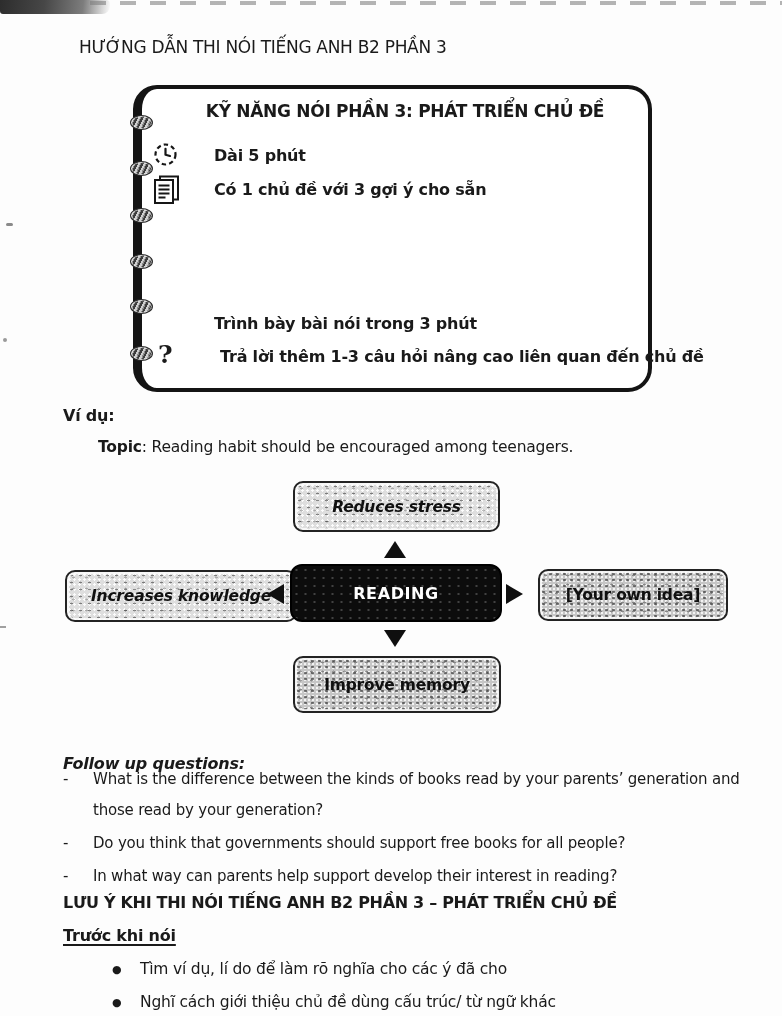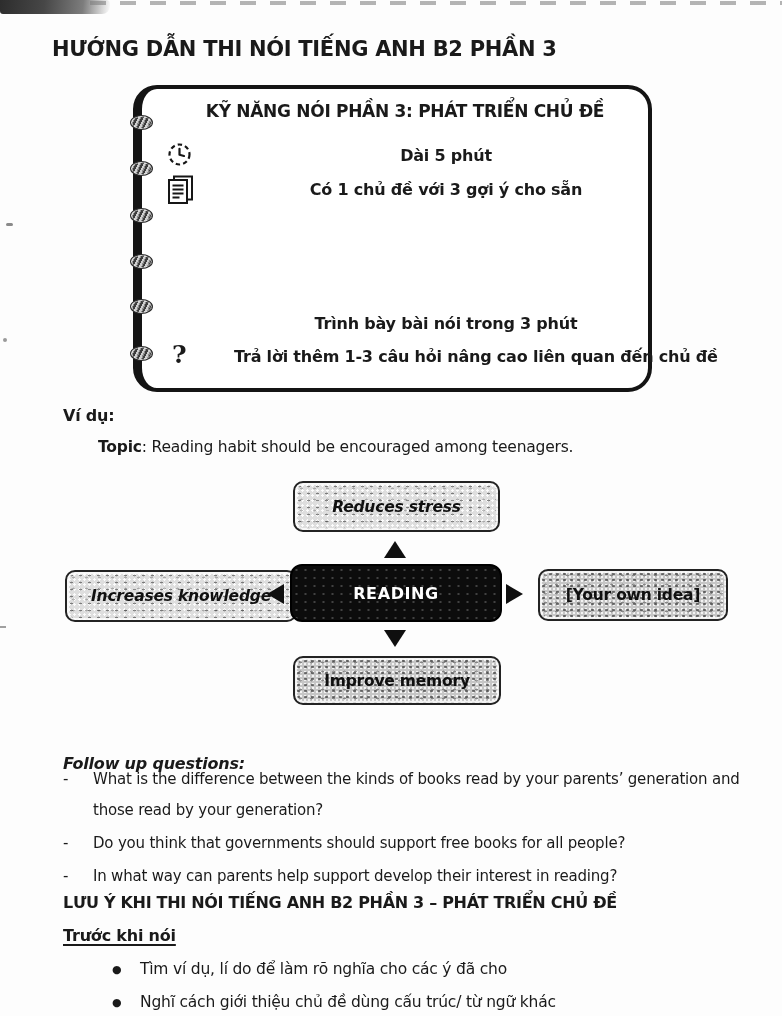--- a/index.html
+++ b/index.html
@@ -15,30 +15,30 @@
   .scan-dotline{left:0;top:1px;width:782px;height:4px;
     background:repeating-linear-gradient(90deg,rgba(75,75,75,.55) 0 16px,rgba(75,75,75,0) 16px 30px);
     opacity:.75;}
   .scan-blob{left:0;top:0;width:110px;height:14px;border-radius:0 4px 8px 3px;
     background:linear-gradient(96deg,#2d2d2d 0%,#474747 40%,#7d7d7d 75%,rgba(130,130,130,0) 100%);}
   .mark1{left:6px;top:223px;width:7px;height:3px;background:#8a8a8a;border-radius:2px;}
   .mark2{left:3px;top:338px;width:4px;height:4px;background:#9a9a9a;border-radius:50%;}
   .mark3{left:0;top:626px;width:6px;height:2px;background:#a0a0a0;}
 
   
-  .page-title{left:52px;top:37px;font-size:21px;font-weight:700;letter-spacing:-0.3px;}
+  .page-title{left:79px;top:37px;font-size:17px;font-weight:400;letter-spacing:-0.3px;}
 
   
   .notebook{left:133px;top:85px;width:519px;height:307px;box-sizing:border-box;
     border:4px solid #141414;border-left-width:9px;border-radius:24px;background:#fff;}
   .nb-title{left:0;right:0;top:12px;text-align:center;font-size:17px;font-weight:700;letter-spacing:-0.3px;padding-left:20px;}
   .ring{position:absolute;left:-12px;width:21px;height:13px;border-radius:50%;
     background:repeating-linear-gradient(115deg,#3c3c3c 0 2px,#cfcfcf 2px 4px,#8a8a8a 4px 5px);
     border:1.5px solid #2b2b2b;box-shadow:inset 0 0 0 1px rgba(255,255,255,.6);}
-  .brow{position:absolute;left:24px;display:flex;align-items:flex-start;text-align:center;}
+  .brow{position:absolute;left:10px;display:flex;align-items:flex-start;}
   .icon-cell{flex:0 0 46px;display:flex;justify-content:flex-start;padding-top:2px;}
   .btext{width:436px;font-size:16px;font-weight:600;line-height:34px;margin-left:16px;}
   .nowrap{white-space:nowrap;}
   .qmark{font-family:"DejaVu Serif","Liberation Serif",serif;font-size:25px;font-weight:700;line-height:26px;padding-left:6px;}
 
   
   .vi-du{left:63px;top:406px;font-size:16px;font-weight:700;}
   .topic{left:63px;top:438px;font-size:15.5px;margin-left:35px;}
   .topic b{font-weight:700;}
 
@@ -59,21 +59,21 @@
     background-size:7px 6px,11px 9px,4px 4px;}
   .center-node{background-color:#0c0c0c;
     background-image:radial-gradient(rgba(255,255,255,.22) 1px,transparent 1.3px);
     background-size:9px 8px;
     color:#fff;font-weight:700;font-size:16px;letter-spacing:.6px;
     border:2px solid #000;border-radius:12px;box-shadow:none;}
   .node-top{left:293px;top:481px;width:207px;height:51px;}
   .node-left{left:65px;top:570px;width:232px;height:52px;}
   .node-center{left:290px;top:564px;width:212px;height:58px;}
   .node-right{left:538px;top:569px;width:190px;height:52px;}
-  .node-bottom{left:293px;top:656px;width:208px;height:49px;}
+  .node-bottom{left:293px;top:656px;width:208px;height:57px;}
   .arr{width:0;height:0;}
   .arr-up{left:384px;top:541px;border-left:11px solid transparent;border-right:11px solid transparent;border-bottom:17px solid #0f0f0f;}
   .arr-down{left:384px;top:630px;border-left:11px solid transparent;border-right:11px solid transparent;border-top:17px solid #0f0f0f;}
   .arr-left{left:267px;top:584px;border-top:10px solid transparent;border-bottom:10px solid transparent;border-right:17px solid #0f0f0f;}
   .arr-right{left:506px;top:584px;border-top:10px solid transparent;border-bottom:10px solid transparent;border-left:17px solid #0f0f0f;}
 
   
   .fu-heading{left:63px;top:754px;font-size:16px;font-weight:700;font-style:italic;}
   .qrow{left:63px;display:flex;align-items:flex-start;}
   .qdash{flex:0 0 30px;font-size:15px;line-height:31px;}

